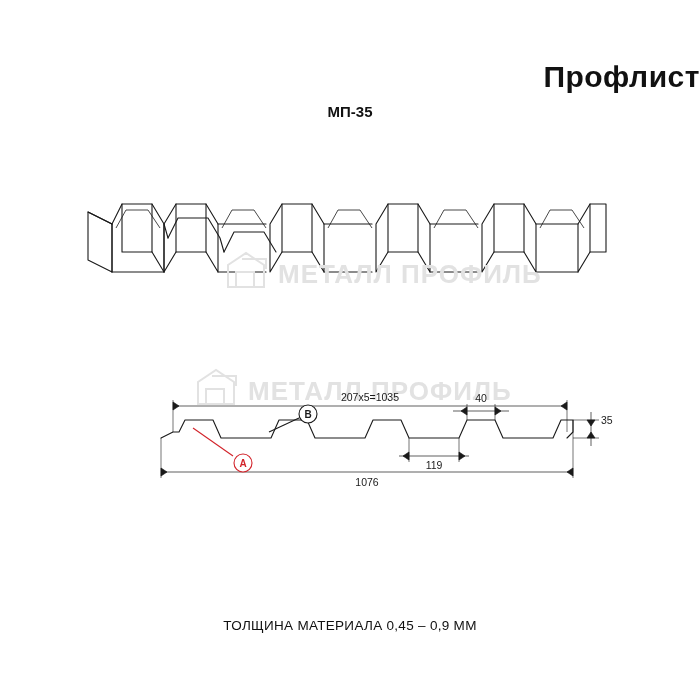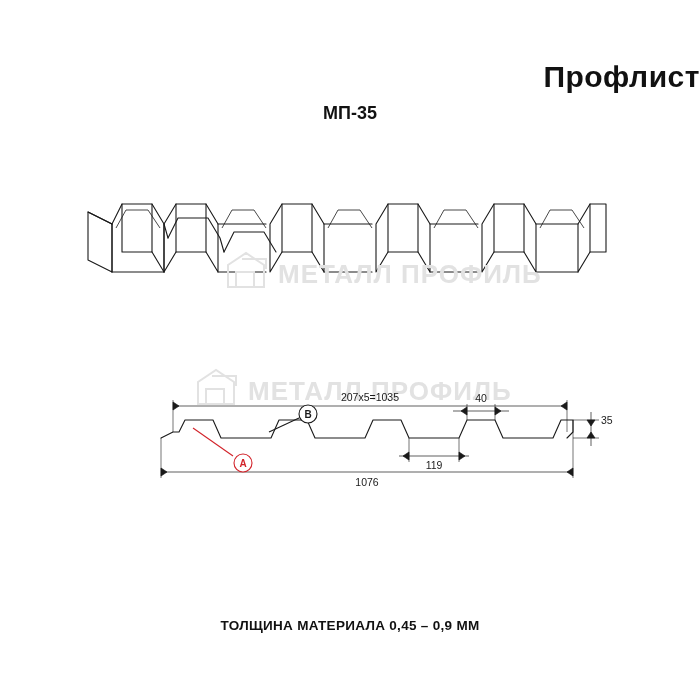--- a/index.html
+++ b/index.html
@@ -31,32 +31,32 @@
     font-weight: bold;
     letter-spacing: 0.5px;
     color: #111111;
   }
   .subtitle {
     position: absolute;
     top: 103px;
     left: 0;
     width: 700px;
     text-align: center;
-    font-size: 18px;
+    font-size: 15px;
     font-weight: bold;
     color: #111111;
   }
   .footer-note {
     position: absolute;
     top: 618px;
     left: 0;
     width: 700px;
     text-align: center;
     font-size: 13.5px;
-    font-weight: bold;
+    font-weight: normal;
     letter-spacing: 0.3px;
     color: #111111;
   }
   .iso-wrap {
     position: absolute;
     left: 60px;
     top: 160px;
     width: 580px;
     height: 150px;
   }

